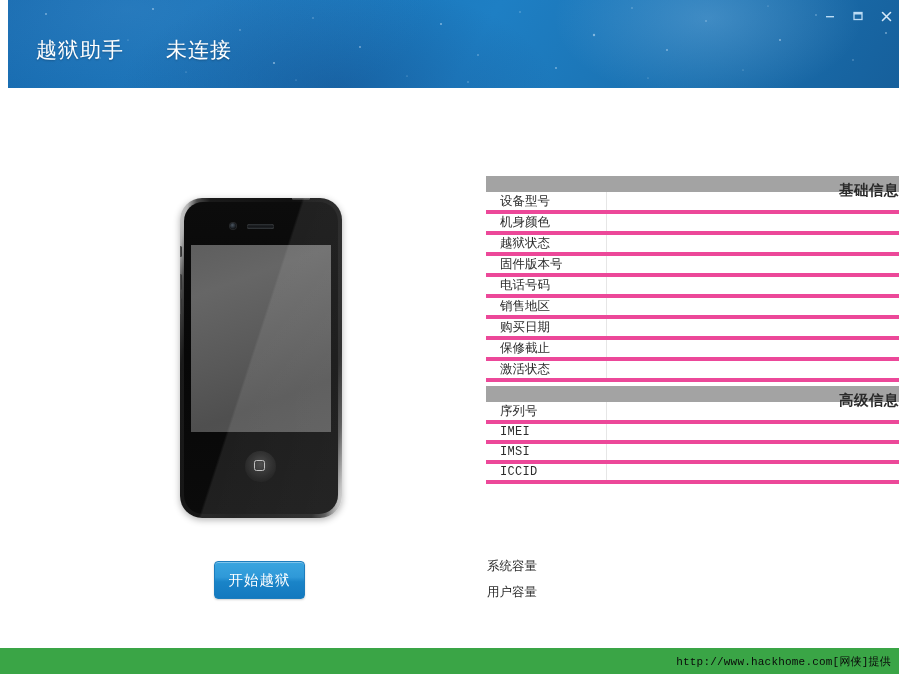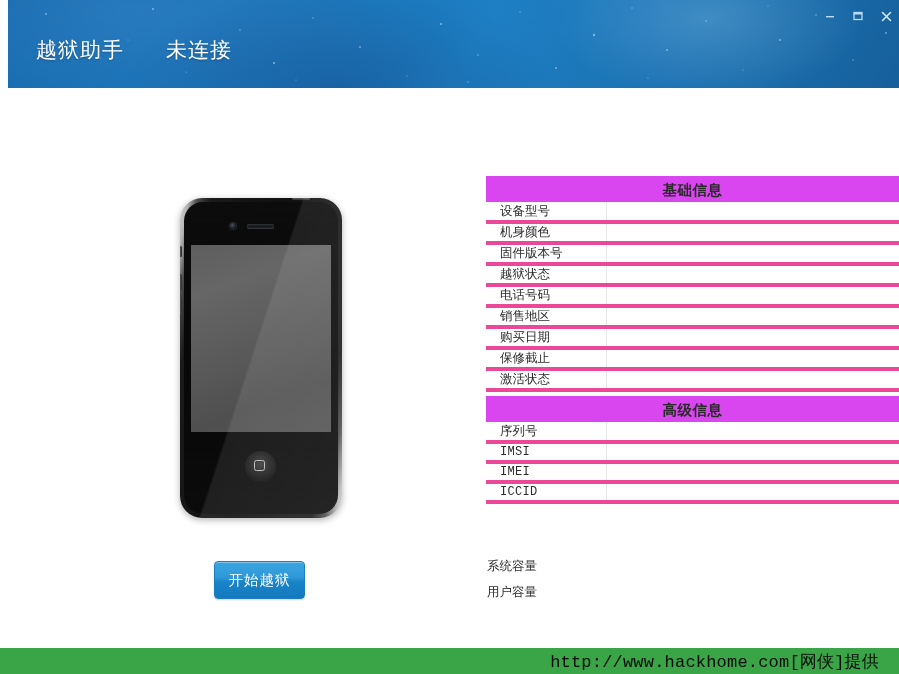--- a/index.html
+++ b/index.html
@@ -224,24 +224,24 @@
   }
 
   
   .info-panel {
     position: absolute;
     left: 486px;
     top: 176px;
     width: 413px;
   }
   .info-section-header {
-    height: 26px;
+    height: 16px;
     line-height: 29px;
-    background: #d946ef;
-    text-align: center;
+    background: #a3a3a3;
+    text-align: right;
     font-size: 14.5px;
     font-weight: bold;
     color: #2a2a2a;
     letter-spacing: 0.5px;
   }
   .info-table {
     width: 100%;
     border-collapse: collapse;
     table-layout: fixed;
   }
@@ -293,23 +293,23 @@
     bottom: 0;
     width: 899px;
     height: 26px;
     background: #3aa546;
     display: flex;
     align-items: center;
     justify-content: flex-end;
   }
   .footer-text {
     font-family: "Liberation Mono", monospace;
-    font-size: 17px;
+    font-size: 11px;
     color: #0a0a0a;
-    padding-right: 20px;
+    padding-right: 8px;
     letter-spacing: 0.2px;
     white-space: nowrap;
   }
 </style>
 </head>
 <body>
 
 <div class="app-window">
 
   <div class="header-banner">
@@ -396,25 +396,25 @@
       <tbody>
         <tr>
           <td class="lbl">设备型号</td>
           <td class="val"></td>
         </tr>
         <tr>
           <td class="lbl">机身颜色</td>
           <td class="val"></td>
         </tr>
         <tr>
+          <td class="lbl">越狱状态</td>
+          <td class="val"></td>
+        </tr>
+        <tr>
           <td class="lbl">固件版本号</td>
-          <td class="val"></td>
-        </tr>
-        <tr>
-          <td class="lbl">越狱状态</td>
           <td class="val"></td>
         </tr>
         <tr>
           <td class="lbl">电话号码</td>
           <td class="val"></td>
         </tr>
         <tr>
           <td class="lbl">销售地区</td>
           <td class="val"></td>
         </tr>
@@ -434,25 +434,25 @@
     </table>
 
     <div class="info-section-header adv-header">高级信息</div>
     <table class="info-table">
       <tbody>
         <tr>
           <td class="lbl">序列号</td>
           <td class="val"></td>
         </tr>
         <tr>
+          <td class="lbl mono">IMEI</td>
+          <td class="val"></td>
+        </tr>
+        <tr>
           <td class="lbl mono">IMSI</td>
-          <td class="val"></td>
-        </tr>
-        <tr>
-          <td class="lbl mono">IMEI</td>
           <td class="val"></td>
         </tr>
         <tr>
           <td class="lbl mono">ICCID</td>
           <td class="val"></td>
         </tr>
       </tbody>
     </table>
   </div>
 

